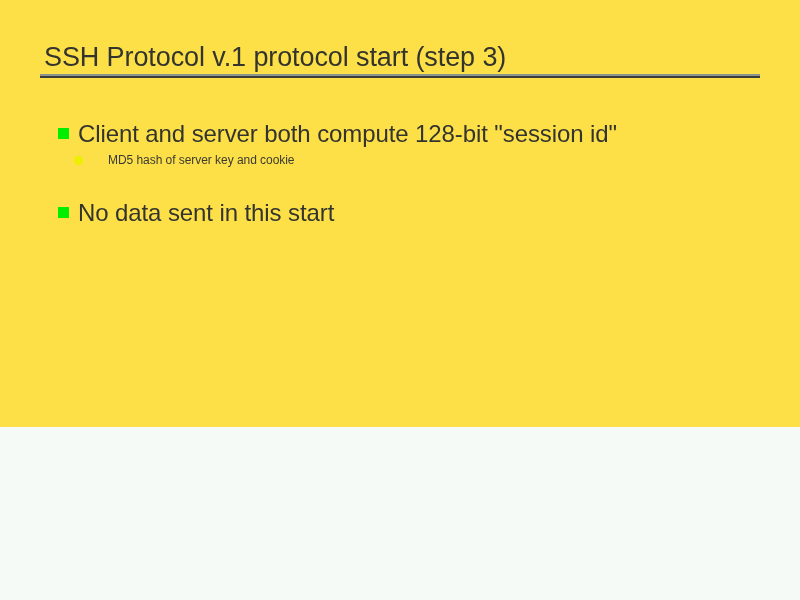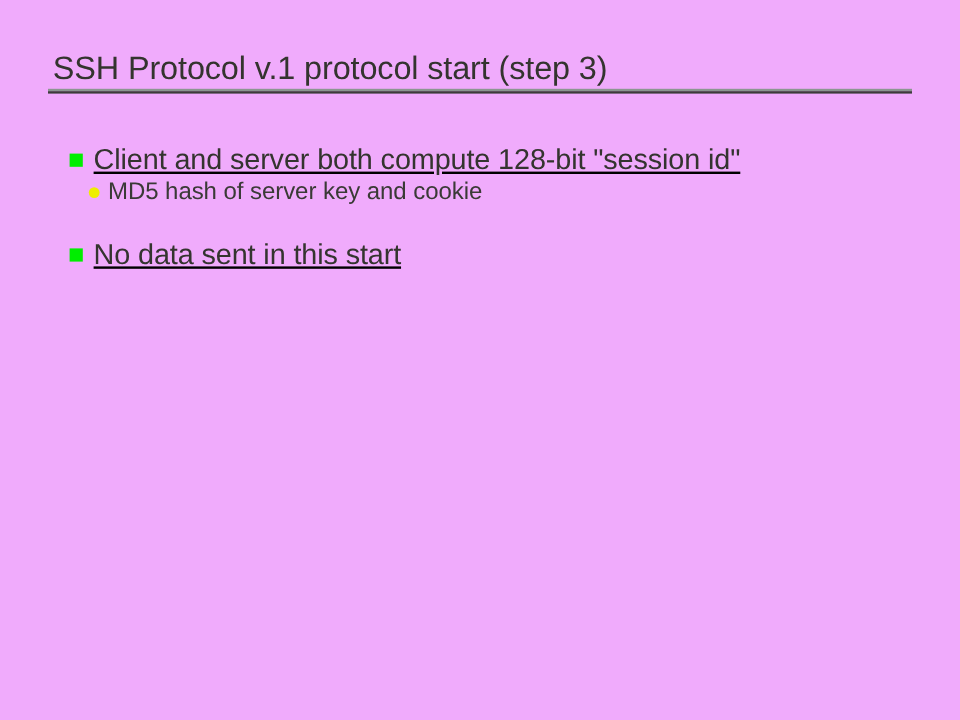--- a/index.html
+++ b/index.html
@@ -12,22 +12,22 @@
     height: 600px;
     overflow: hidden;
     background: #f5faf7;
     font-family: "Liberation Sans", "DejaVu Sans", sans-serif;
     -webkit-font-smoothing: antialiased;
   }
 
   .slide {
     position: relative;
     width: 800px;
-    height: 600px;
-    background: #f0abfc;
+    height: 427px;
+    background: #fde047;
     box-sizing: border-box;
   }
 
   
   .title-block {
     position: absolute;
     left: 0;
     top: 0;
     width: 800px;
   }
@@ -68,21 +68,20 @@
     top: 118px;
     width: 800px;
   }
 
   .bullet-l1 {
     position: relative;
     display: flex;
     align-items: flex-start;
     margin: 0 0 0 0;
     padding: 0;
-    text-decoration: underline;
   }
 
   .marker-square {
     flex: 0 0 auto;
     width: 11px;
     height: 11px;
     background: #00ee00;
     margin-left: 58px;
     margin-top: 10px;
     margin-right: 9px;
@@ -106,25 +105,26 @@
     flex: 0 0 auto;
     width: 9px;
     height: 9px;
     border-radius: 50%;
     background: #eeee00;
     margin-left: 74px;
     margin-top: 7px;
     margin-right: 7px;
   }
   .bullet-l2-text {
-    font-size: 20px;
+    font-size: 12px;
     line-height: 22px;
     color: #3a3a36;
     white-space: nowrap;
     letter-spacing: -0.05px;
+    margin-left: 18px;
   }
 
   .gap-row {
     height: 26px;
   }
 </style>
 </head>
 <body>
 
 <div class="slide">

